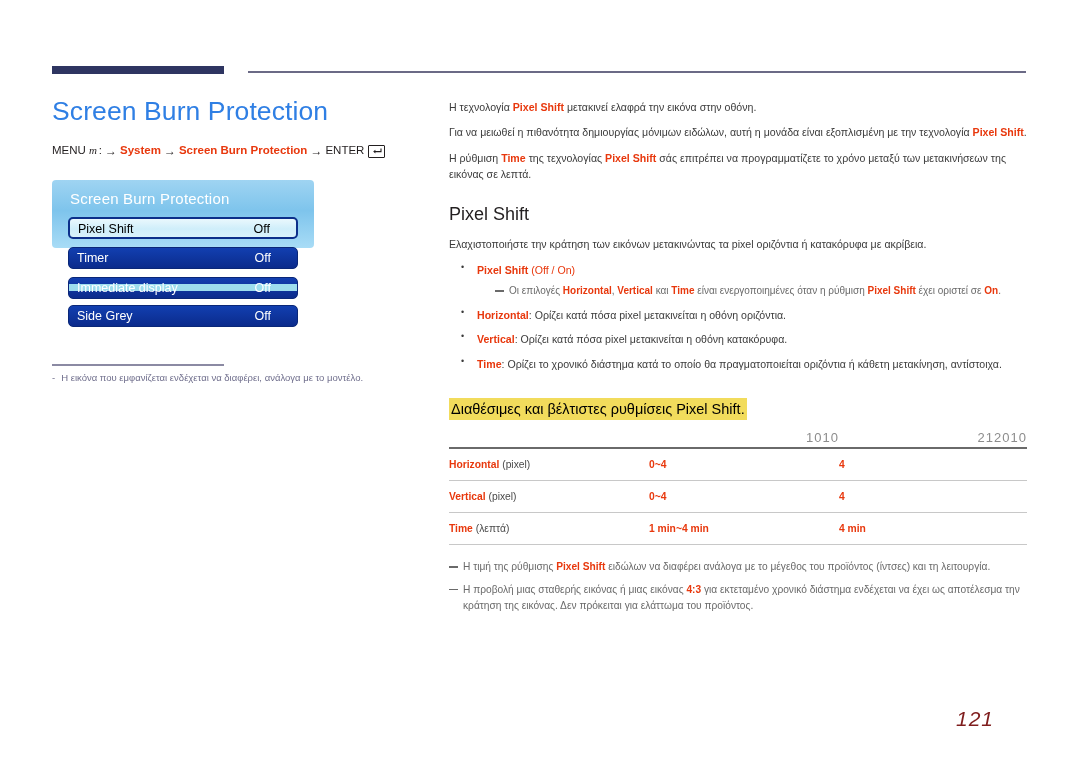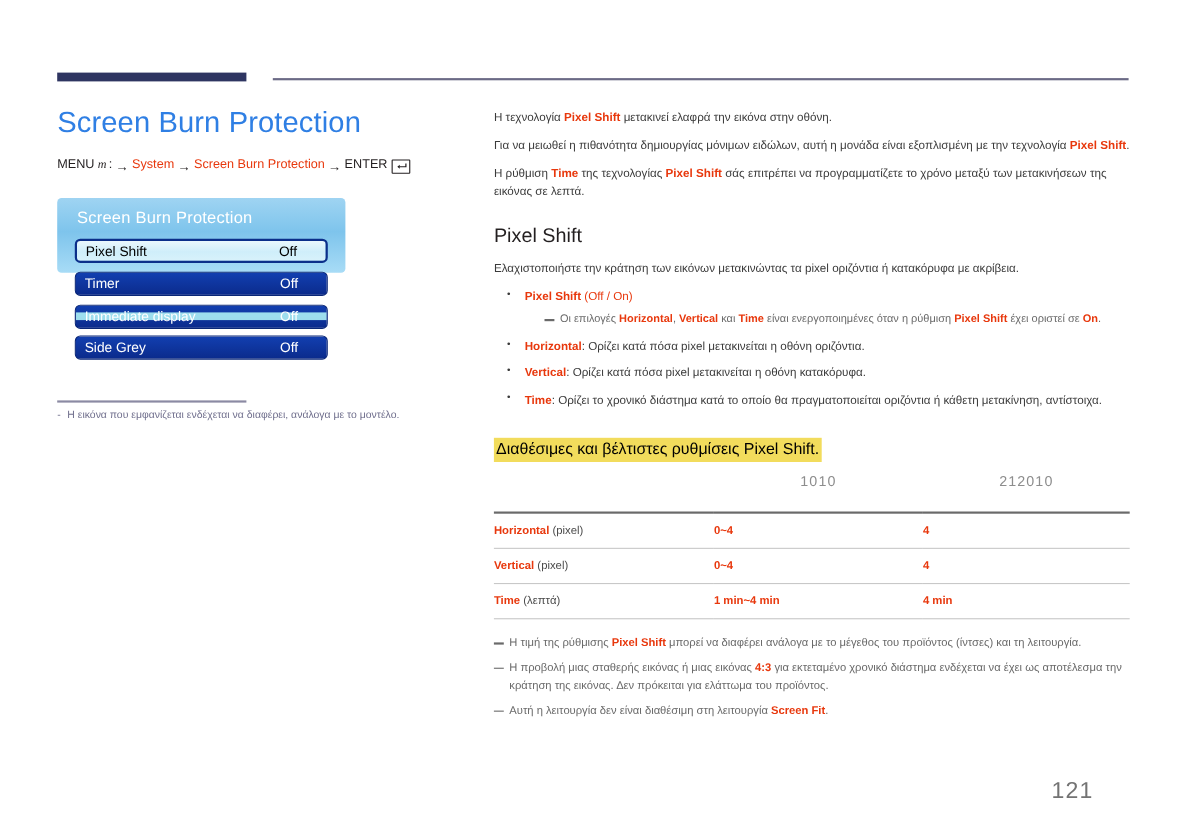--- a/index.html
+++ b/index.html
@@ -59,21 +59,21 @@
 
   .breadcrumb {
     margin-top: 18px;
     font-size: 11.5px;
     color: #231f20;
     white-space: nowrap;
     line-height: 1;
     display: flex;
     align-items: center;
   }
-  .breadcrumb .bc-red { color: #e8380d; font-weight: normal; }
+  .breadcrumb .bc-red { color: #e8380d; font-weight: bold; }
   .breadcrumb .bc-black { color: #231f20; }
   .breadcrumb .bc-arrow {
     color: #231f20;
     padding: 0 3px;
     font-size: 12px;
   }
   .menu-glyph {
     font-family: "Liberation Serif", serif;
     font-style: italic;
     font-size: 11px;
@@ -273,24 +273,24 @@
     border-collapse: collapse;
     margin-top: 8px;
     table-layout: fixed;
   }
   table.spec col.c1 { width: 200px; }
   table.spec col.c2 { width: 190px; }
   table.spec col.c3 { width: 188px; }
 
   table.spec th {
     font-weight: normal;
-    text-align: center;
+    text-align: right;
     font-size: 13px;
     color: #8d8d8d;
-    padding: 2px 0 20px 0;
+    padding: 2px 0 2px 0;
     letter-spacing: 1px;
   }
   table.spec thead tr th { border-bottom: 2.2px solid #6a6a6a; }
 
   table.spec td {
     font-size: 10.3px;
     padding: 10px 0 10px 0;
     border-bottom: 1.2px solid #c8c8c8;
     vertical-align: middle;
     color: #e8380d;
@@ -315,22 +315,23 @@
     color: #6a6a6a;
     margin-bottom: 7px;
   }
 
   
   .pagenum {
     position: absolute;
     right: 54px;
     top: 707px;
     font-size: 21px;
-    color: #737373;
+    color: #7f1d1d;
     letter-spacing: 1px;
+    font-style: italic;
   }
 </style>
 </head>
 <body>
 
 <div class="page">
 
   <div class="rule-thick"></div>
   <div class="rule-thin"></div>
 
@@ -460,27 +461,24 @@
             <span class="unit">(λεπτά)</span>
           </td>
           <td>1 min~4 min</td>
           <td>4 min</td>
         </tr>
       </tbody>
     </table>
 
     <div class="botnotes">
       <div class="subnote">
-        <span>Η τιμή της ρύθμισης </span><span class="r">Pixel Shift</span><span> μπορεί να διαφέρει ανάλογα με το μέγεθος του προϊόντος (ίντσες) και τη λειτουργία.</span>
+        <span>Η τιμή της ρύθμισης </span><span class="r">Pixel Shift</span><span> ειδώλων να διαφέρει ανάλογα με το μέγεθος του προϊόντος (ίντσες) και τη λειτουργία.</span>
       </div>
       <div class="subnote">
         <span>Η προβολή μιας σταθερής εικόνας ή μιας εικόνας </span><span class="r">4:3</span><span> για εκτεταμένο χρονικό διάστημα ενδέχεται να έχει ως αποτέλεσμα την κράτηση της εικόνας. Δεν πρόκειται για ελάττωμα του προϊόντος.</span>
       </div>
-      <div class="subnote">
-        <span>Αυτή η λειτουργία δεν είναι διαθέσιμη στη λειτουργία </span><span class="r">Screen Fit</span><span>.</span>
-      </div>
     </div>
 
   </div>
 
   <div class="pagenum">121</div>
 
 </div>
 
 </body></html>

